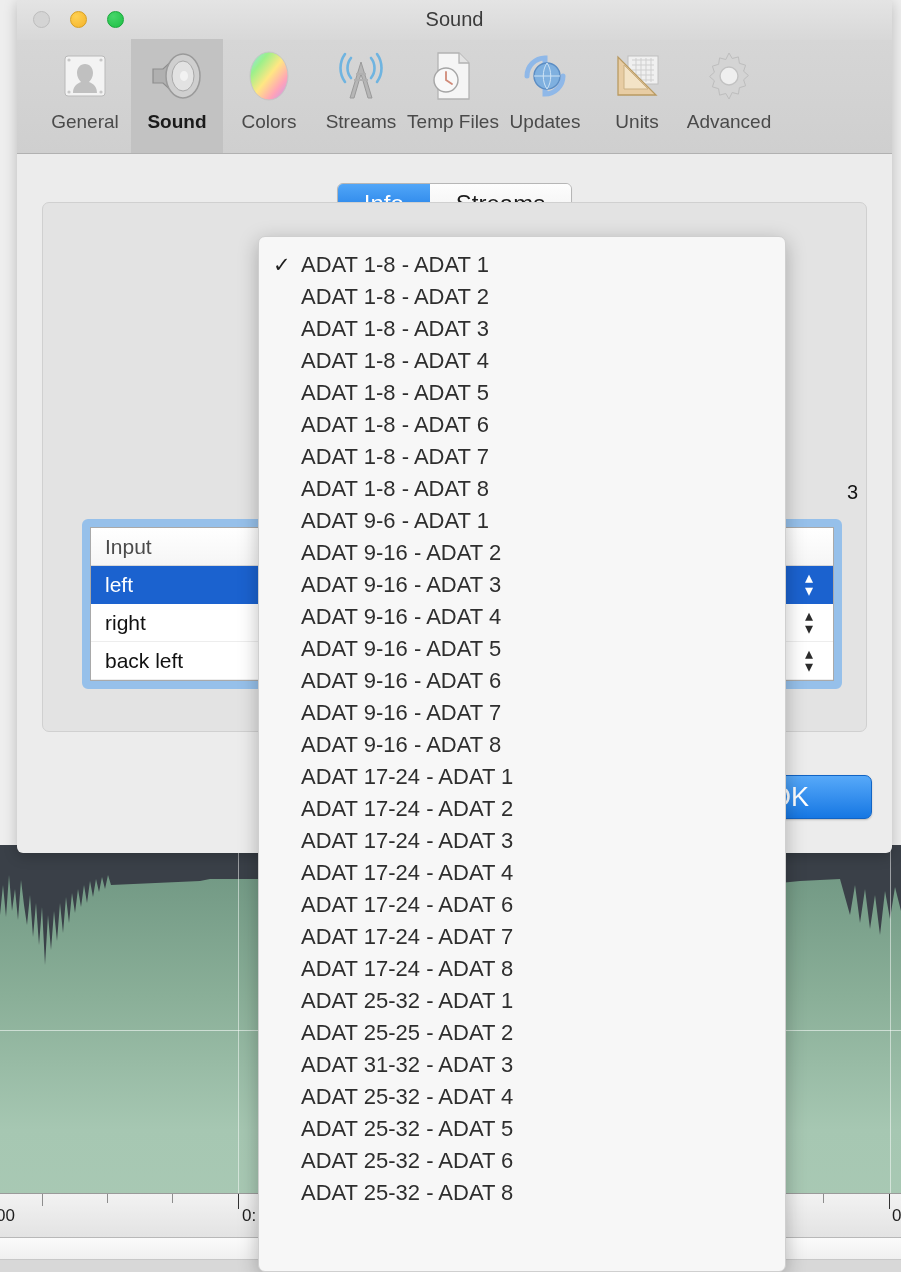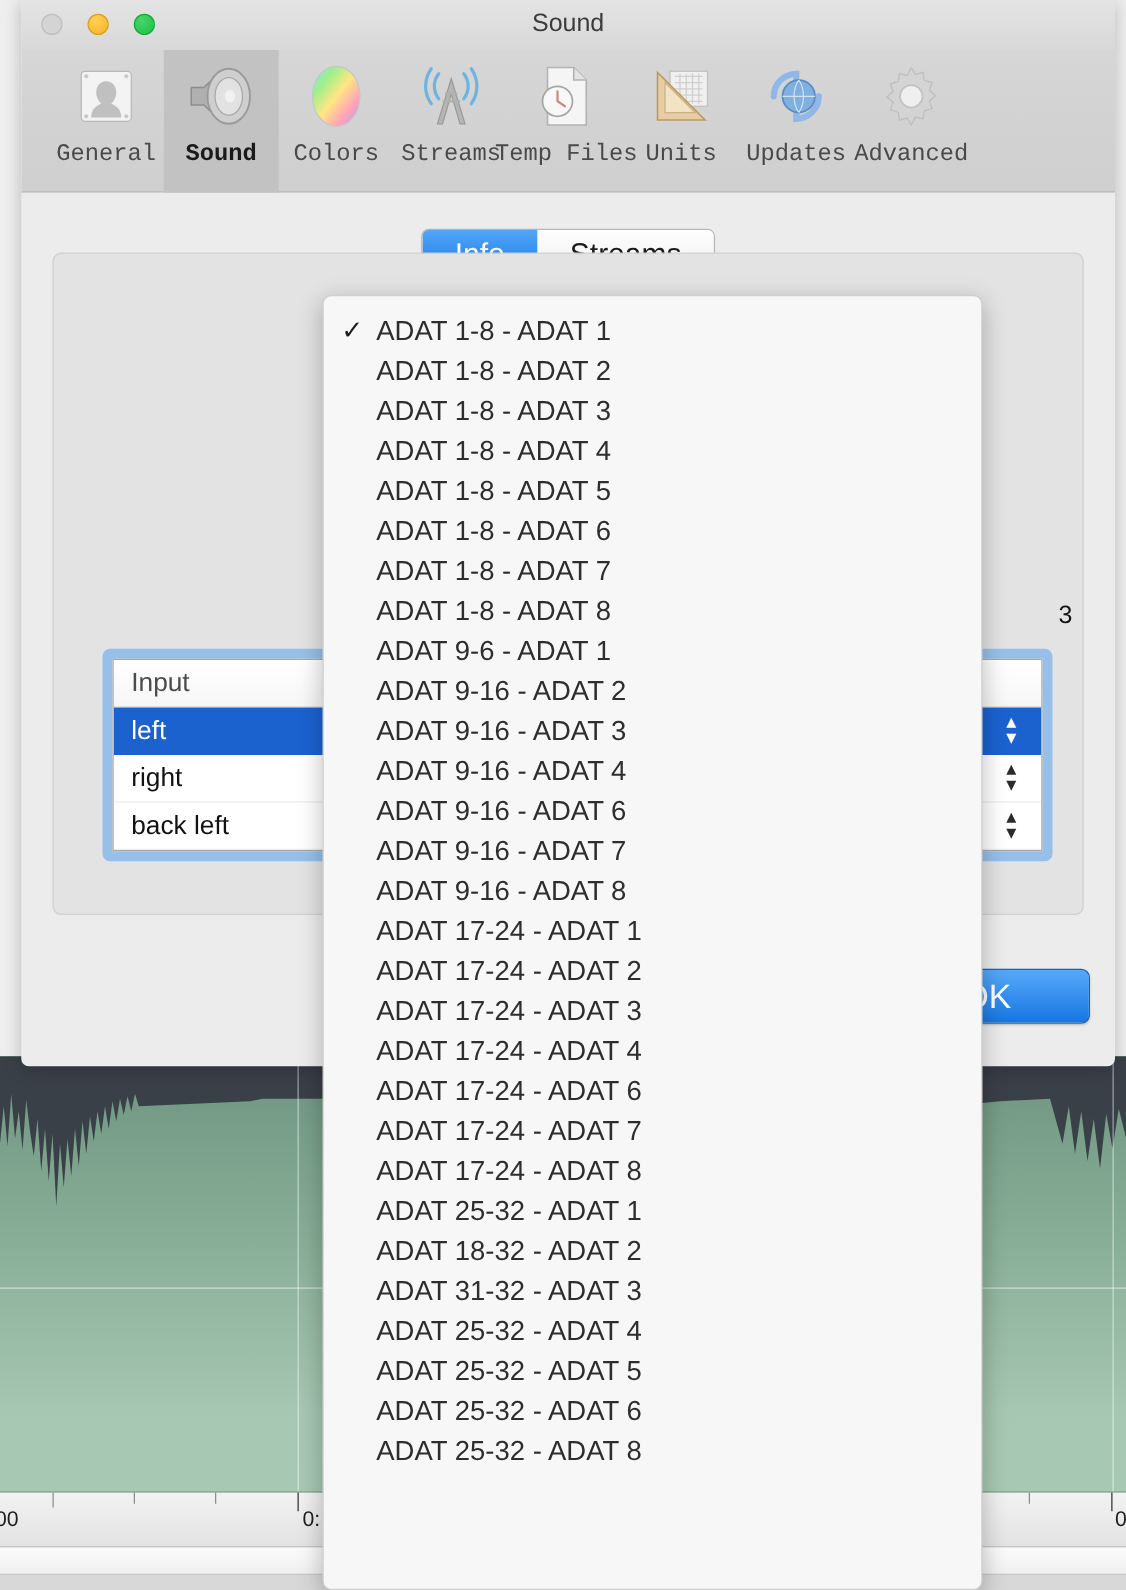--- a/index.html
+++ b/index.html
@@ -75,21 +75,21 @@
   .win-title {
     position:absolute; left:0; right:0; top:8px; text-align:center;
     font-size:20px; color:#3b3b3b;
   }
 
   
   .toolbar {
     position:relative; height:114px;
     background:linear-gradient(to bottom,#d6d6d6,#cfcfcf);
     border-bottom:1px solid #b1b1b1;
-    display:flex; align-items:flex-start; padding-left:22px;font-family:Liberation Mono, monospace;
+    display:flex; align-items:flex-end; padding-left:22px;
   }
   .tb-item {
     width:92px; height:114px; display:flex; flex-direction:column;
     align-items:center; justify-content:flex-start; padding-top:6px;
     cursor:default;
   }
   .tb-item.selected { background:#c2c2c2; }
   .tb-icon { height:62px; display:flex; align-items:center; justify-content:center; }
   .tb-label {
     margin-top:4px; font-size:19px; color:#4a4a4a; white-space:nowrap;
@@ -322,49 +322,49 @@
             <path d="M31 3v10h10" fill="#e3e3e3" stroke="#b3b3b3" stroke-width="1.3"></path>
             <circle cx="18" cy="30" r="12" fill="#f8f8f8" stroke="#a6a6a6" stroke-width="1.4"></circle>
             <path d="M18 22v8l6 4" stroke="#d08a78" stroke-width="1.8" fill="none" stroke-linecap="round"></path>
           </svg>
         </div>
         <div class="tb-label">Temp Files</div>
       </div>
 
       <div class="tb-item">
         <div class="tb-icon">
+          <svg width="52" height="52" viewBox="0 0 52 52">
+            <path d="M8 26a18 18 0 0118-18v7" fill="none" stroke="#8fb8e8" stroke-width="5" stroke-linecap="round"></path>
+            <path d="M44 26a18 18 0 01-18 18v-7" fill="none" stroke="#8fb8e8" stroke-width="5" stroke-linecap="round"></path>
+            <circle cx="28" cy="26" r="13" fill="#7fb0df" stroke="#5b8dc4" stroke-width="1.4"></circle>
+            <g stroke="#cfe4f5" fill="none" stroke-width="1">
+                <path d="M15 26h26M28 13c5 7 5 19 0 26M28 13c-5 7-5 19 0 26"></path>
+              </g>
+          </svg>
+        </div>
+        <div class="tb-label">Updates</div>
+      </div>
+
+      <div class="tb-item">
+        <div class="tb-icon">
           <svg width="54" height="50" viewBox="0 0 54 50">
             <rect x="18" y="5" width="30" height="28" fill="#f0f0f0" stroke="#c0c0c0"></rect>
             <g stroke="#cfcfcf">
                 <path d="M22 9h22M22 14h22M22 19h22M22 24h22M22 29h22"></path>
               <path d="M26 7v24M31 7v24M36 7v24M41 7v24"></path>
               </g>
             <path d="M8 6v38h38z" fill="#e8cda4" stroke="#b99a62" stroke-width="1.3"></path>
             <path d="M14 14v24h24z" fill="#f3e3c6" stroke="#cbb184"></path>
           </svg>
         </div>
         <div class="tb-label">Units</div>
       </div>
 
       <div class="tb-item">
         <div class="tb-icon">
-          <svg width="52" height="52" viewBox="0 0 52 52">
-            <path d="M8 26a18 18 0 0118-18v7" fill="none" stroke="#8fb8e8" stroke-width="5" stroke-linecap="round"></path>
-            <path d="M44 26a18 18 0 01-18 18v-7" fill="none" stroke="#8fb8e8" stroke-width="5" stroke-linecap="round"></path>
-            <circle cx="28" cy="26" r="13" fill="#7fb0df" stroke="#5b8dc4" stroke-width="1.4"></circle>
-            <g stroke="#cfe4f5" fill="none" stroke-width="1">
-                <path d="M15 26h26M28 13c5 7 5 19 0 26M28 13c-5 7-5 19 0 26"></path>
-              </g>
-          </svg>
-        </div>
-        <div class="tb-label">Updates</div>
-      </div>
-
-      <div class="tb-item">
-        <div class="tb-icon">
           <svg width="54" height="54" viewBox="0 0 54 54">
             <g fill="#d4d4d4" stroke="#bdbdbd" stroke-width="1">
               <path d="M27 4l3.2 5.5 6.2-1.6 1 6.4 6.2 1.9-2 6 4.8 4.3-4.8 4.3 2 6-6.2 1.9-1 6.4-6.2-1.6L27 50l-3.2-5.5-6.2 1.6-1-6.4-6.2-1.9 2-6L7.6 27.5l4.8-4.3-2-6 6.2-1.9 1-6.4 6.2 1.6z"></path>
             </g>
             <circle cx="27" cy="27" r="9" fill="#efefef" stroke="#c2c2c2" stroke-width="1.4"></circle>
           </svg>
         </div>
         <div class="tb-label">Advanced</div>
       </div>
     </div>
@@ -446,20 +446,23 @@
       <div class="mitem">
         <span>ADAT 9-16 - ADAT 2</span>
       </div>
       <div class="mitem">
         <span>ADAT 9-16 - ADAT 3</span>
       </div>
       <div class="mitem">
         <span>ADAT 9-16 - ADAT 4</span>
       </div>
       <div class="mitem">
+        <span>ADAT 9-16 - ADAT 5</span>
+      </div>
+      <div class="mitem">
         <span>ADAT 9-16 - ADAT 6</span>
       </div>
       <div class="mitem">
         <span>ADAT 9-16 - ADAT 7</span>
       </div>
       <div class="mitem">
         <span>ADAT 9-16 - ADAT 8</span>
       </div>
       <div class="mitem">
         <span>ADAT 17-24 - ADAT 1</span>
@@ -479,21 +482,21 @@
       <div class="mitem">
         <span>ADAT 17-24 - ADAT 7</span>
       </div>
       <div class="mitem">
         <span>ADAT 17-24 - ADAT 8</span>
       </div>
       <div class="mitem">
         <span>ADAT 25-32 - ADAT 1</span>
       </div>
       <div class="mitem">
-        <span>ADAT 18-32 - ADAT 2</span>
+        <span>ADAT 25-25 - ADAT 2</span>
       </div>
       <div class="mitem">
         <span>ADAT 31-32 - ADAT 3</span>
       </div>
       <div class="mitem">
         <span>ADAT 25-32 - ADAT 4</span>
       </div>
       <div class="mitem">
         <span>ADAT 25-32 - ADAT 5</span>
       </div>

